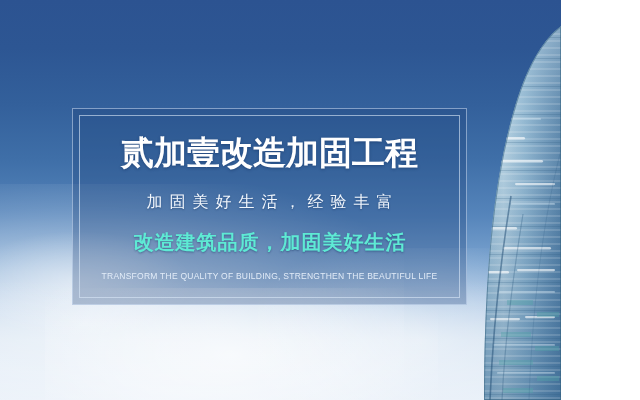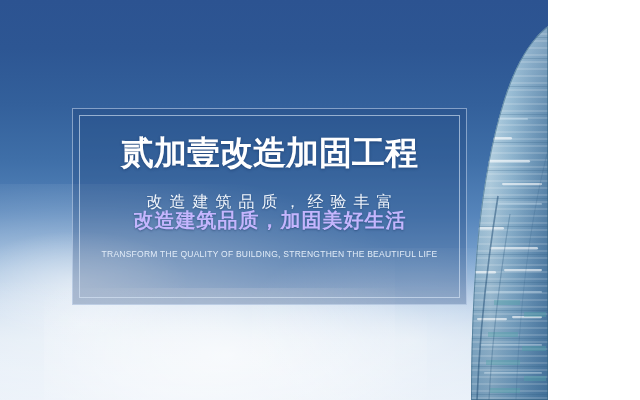--- a/index.html
+++ b/index.html
@@ -11,20 +11,21 @@
   body {
     font-family: "Liberation Sans", "DejaVu Sans", sans-serif;
   }
 
   #banner {
     position: relative;
     width: 548px;
     height: 400px;
     overflow: hidden;
     background: #2b5494;
+    padding-left: 13px;
   }
 
   
   .sky {
     position: absolute;
     inset: 0;
     background: linear-gradient(
         to bottom,
         #2c5391 0%,
         #2d5693 12%,
@@ -154,26 +155,27 @@
     font-weight: normal;
     line-height: 1;
     letter-spacing: 7px;
     text-indent: 7px;
     margin-top: 25px;
     white-space: nowrap;
     text-shadow: 0 1px 2px rgba(14, 40, 86, 0.40);
   }
 
   .slogan {
-    color: #c4b5fd;
+    color: #5eead4;
     font-size: 20px;
     font-weight: bold;
     line-height: 1;
     letter-spacing: 1px;
     text-indent: 1px;
+    margin-top: 22px;
     white-space: nowrap;
     text-shadow: 0 1px 2px rgba(14, 40, 86, 0.42);
   }
 
   .eng {
     color: #e2ecf8;
     font-size: 8.5px;
     font-weight: normal;
     line-height: 1;
     letter-spacing: 0.25px;
@@ -334,19 +336,19 @@
                  C 64,138 55,186 50,236
                  C 45,288 43,344 43,400 Z" fill="none" stroke="#35637f" stroke-opacity="0.55" stroke-width="2"></path>
       </g>
     </svg>
   </div>
 
   <div class="panel">
     <div class="panel-inner-line"></div>
     <div class="panel-content">
       <div class="headline">贰加壹改造加固工程</div>
-      <div class="subline">改造建筑品质，经验丰富</div>
+      <div class="subline">加固美好生活，经验丰富</div>
       <div class="slogan">改造建筑品质，加固美好生活</div>
       <div class="eng">TRANSFORM THE QUALITY OF BUILDING, STRENGTHEN THE BEAUTIFUL LIFE</div>
     </div>
   </div>
 
 </div>
 
 </body></html>

